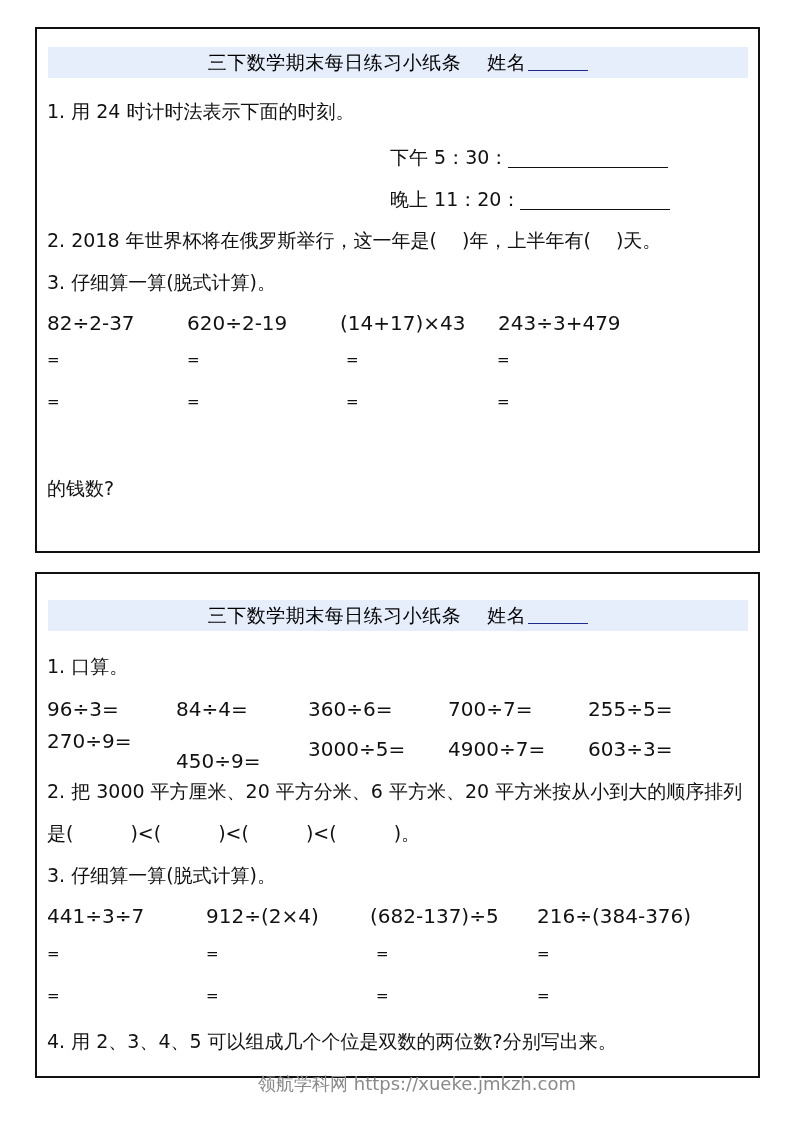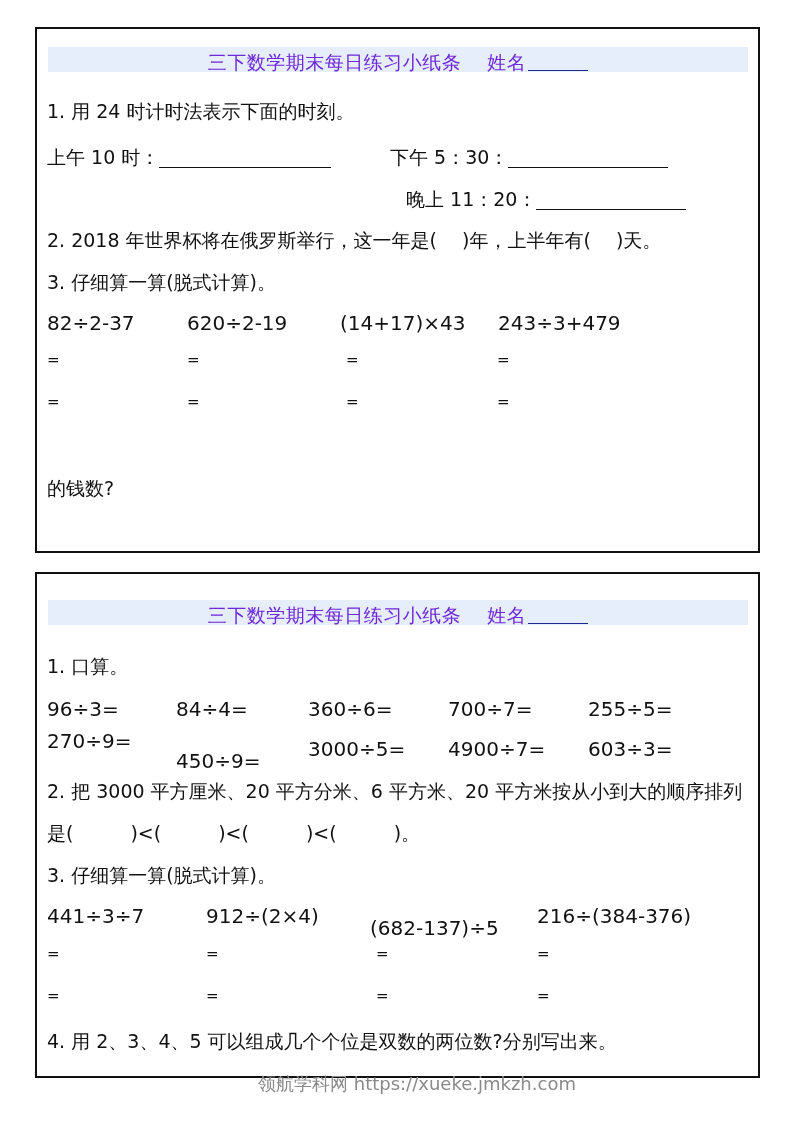--- a/index.html
+++ b/index.html
@@ -8,24 +8,24 @@
     font-family: "DejaVu Sans", "Liberation Sans", sans-serif;
     color: #111111;
   }
   .card {
     position: absolute; left: 35px; width: 725px;
     border: 2px solid #111111; box-sizing: border-box; background: #fff;
   }
   #card1 { top: 27px; height: 526px; }
   #card2 { top: 572px; height: 506px; }
   .banner {
-    position: absolute; left: 11px; width: 700px; height: 25px;
+    position: absolute; left: 11px; width: 700px; height: 31px;
     background: #e6edfb;
     text-align: center; line-height: 31px;
-    font-size: 19px; color: #6d28d9; letter-spacing: 0.5px;
+    font-size: 19px; color: #000000; letter-spacing: 0.5px;
   }
   #card1 .banner { top: 18px; }
   #card2 .banner { top: 26px; }
   .banner .name-blank { display: inline-block; width: 60px; border-bottom: 1.5px solid #1c2a8c; height: 20px; vertical-align: -2px; margin-left: 2px; }
   .banner .gap { display: inline-block; width: 26px; }
   .line {
     position: absolute; left: 10px; font-size: 19px; white-space: nowrap;
   }
   .col { position: absolute; font-size: 20px; white-space: nowrap; }
   .blank { display: inline-block; border-bottom: 1.5px solid #111; height: 16px; vertical-align: -4px; }
@@ -38,27 +38,24 @@
 </head>
 <body>
 
 <div class="card" id="card1">
   <div class="banner">
     <span>三下数学期末每日练习小纸条</span><span class="gap"></span><span>姓名</span><span class="name-blank"></span>
   </div>
 
   <div class="line" style="top:70px;">1. 用 24 时计时法表示下面的时刻。</div>
 
-  <div class="line" style="top:116px;">
-    <span>上午 10 时：</span><span class="blank" style="width:172px;"></span>
-  </div>
   <div class="line" style="top:116px; left:353px;">
     <span>下午 5：30：</span><span class="blank" style="width:160px;"></span>
   </div>
-  <div class="line" style="top:158px; left:353px;margin-left:16px;">
+  <div class="line" style="top:158px; left:353px;">
     <span>晚上 11：20：</span><span class="blank" style="width:150px;"></span>
   </div>
 
   <div class="line" style="top:199px;">2. 2018 年世界杯将在俄罗斯举行，这一年是(　 )年，上半年有(　 )天。</div>
 
   <div class="line" style="top:241px;">3. 仔细算一算(脱式计算)。</div>
 
   <div class="col" style="top:282px; left:10px;">82÷2-37</div>
   <div class="col" style="top:282px; left:150px;">620÷2-19</div>
   <div class="col" style="top:282px; left:303px;">(14+17)×43</div>
@@ -96,21 +93,21 @@
   <div class="col" style="top:163px; left:411px;">4900÷7=</div>
   <div class="col" style="top:163px; left:551px;">603÷3=</div>
 
   <div class="line" style="top:205px;">2. 把 3000 平方厘米、20 平方分米、6 平方米、20 平方米按从小到大的顺序排列</div>
   <div class="line" style="top:247px;">是(　　　)&lt;(　　　)&lt;(　　　)&lt;(　　　)。</div>
 
   <div class="line" style="top:289px;">3. 仔细算一算(脱式计算)。</div>
 
   <div class="col" style="top:330px; left:10px;">441÷3÷7</div>
   <div class="col" style="top:330px; left:169px;">912÷(2×4)</div>
-  <div class="col" style="top:330px; left:333px;margin-top:12px;">(682-137)÷5</div>
+  <div class="col" style="top:330px; left:333px;">(682-137)÷5</div>
   <div class="col" style="top:330px; left:500px;">216÷(384-376)</div>
 
   <div class="eq" style="top:371px; left:10px;">=</div>
   <div class="eq" style="top:371px; left:169px;">=</div>
   <div class="eq" style="top:371px; left:339px;">=</div>
   <div class="eq" style="top:371px; left:500px;">=</div>
 
   <div class="eq" style="top:413px; left:10px;">=</div>
   <div class="eq" style="top:413px; left:169px;">=</div>
   <div class="eq" style="top:413px; left:339px;">=</div>

